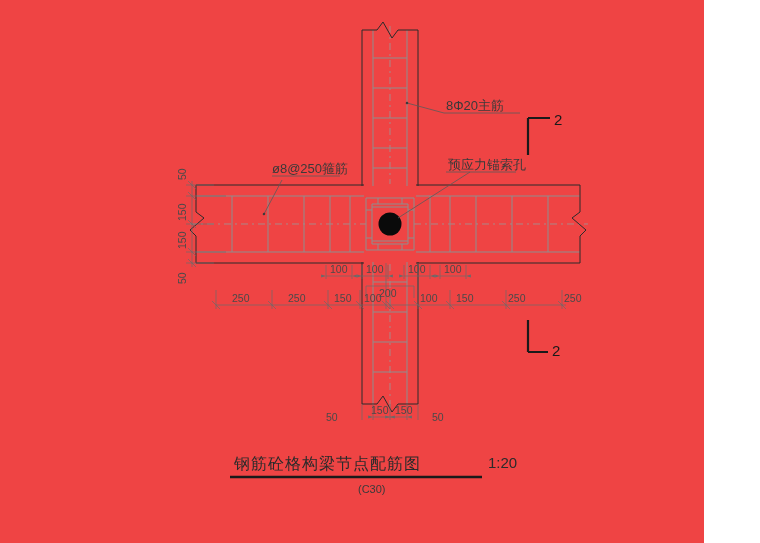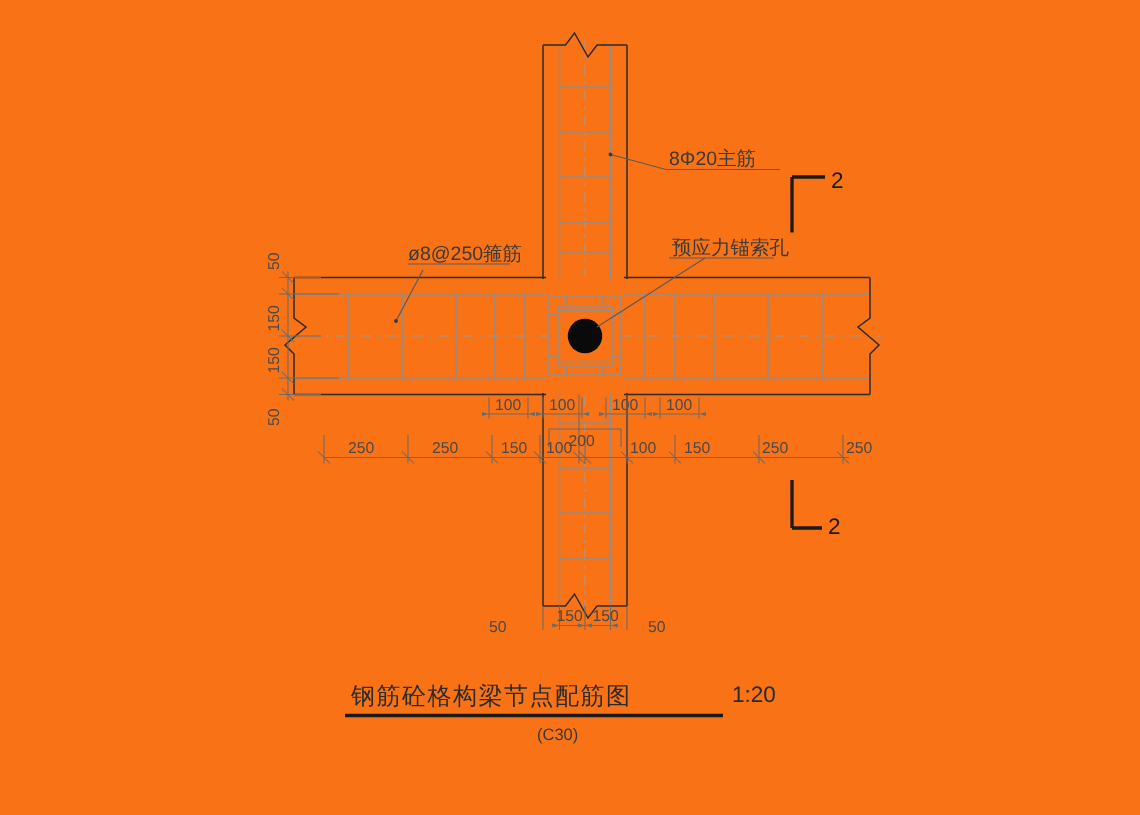--- a/index.html
+++ b/index.html
@@ -8,23 +8,23 @@
     background: #ffffff;
   }
   body {
     width: 760px;
     height: 543px;
     font-family: "Liberation Sans", sans-serif;
     overflow: hidden;
   }
   #drawing-canvas {
     position: relative;
-    width: 760px;
+    width: 704px;
     height: 543px;
-    background: #f97316;
+    background: #ef4444;
   }
   svg.cad {
     position: absolute;
     left: 0;
     top: 0;
     width: 760px;
     height: 543px;
   }
   .ln-outer { stroke: #2b2b2b; stroke-width: 1; fill: none; }
   .ln-rebar { stroke: #8e8e8e; stroke-width: 1; fill: none; }

